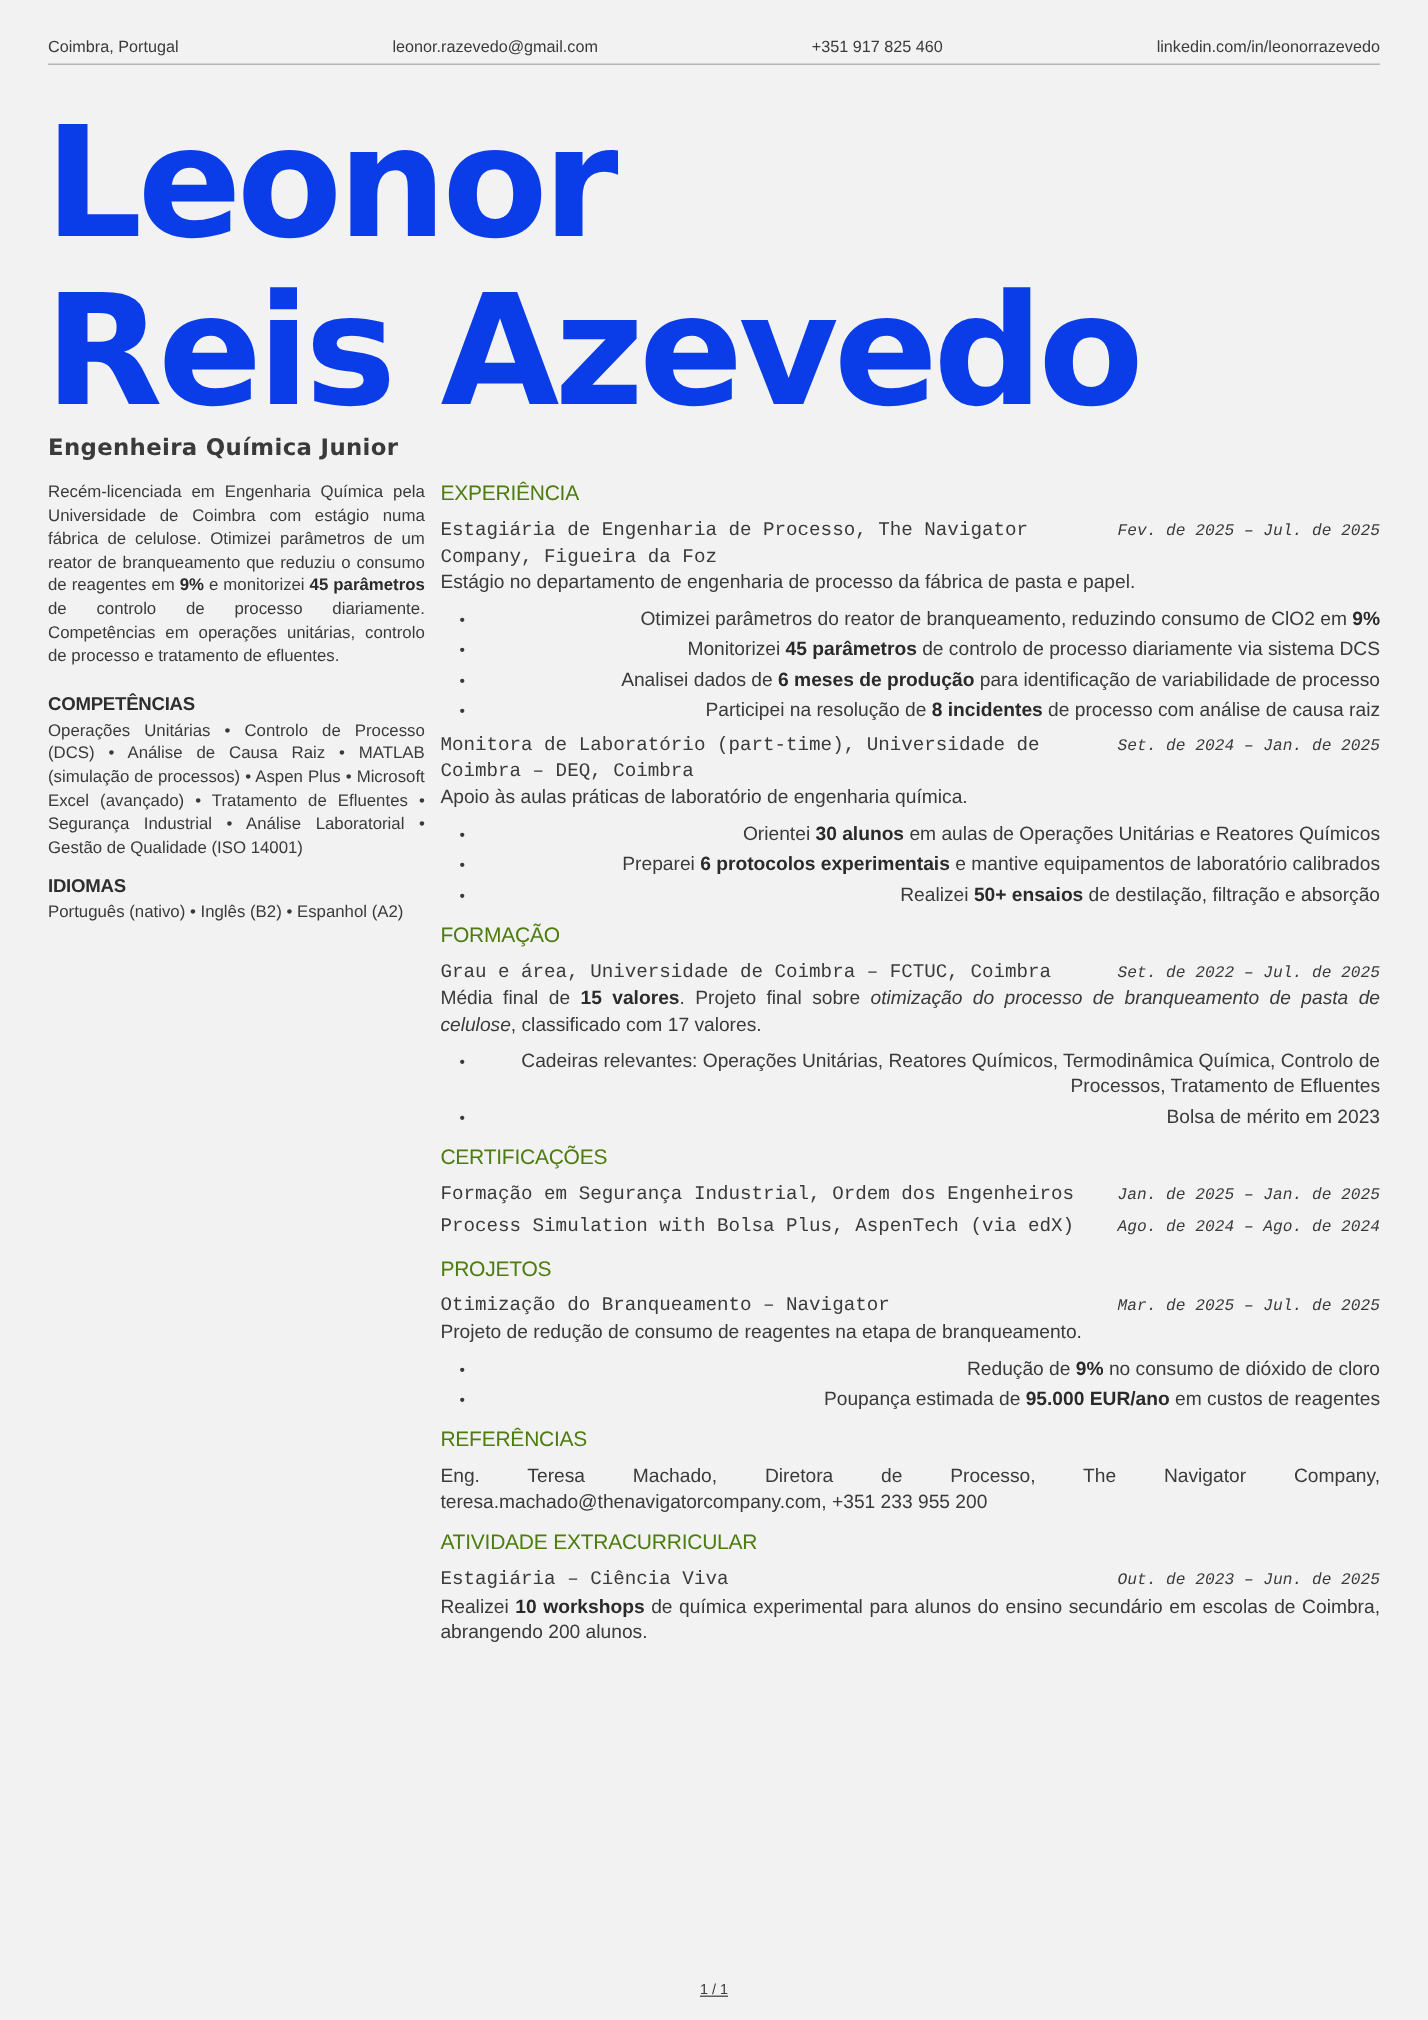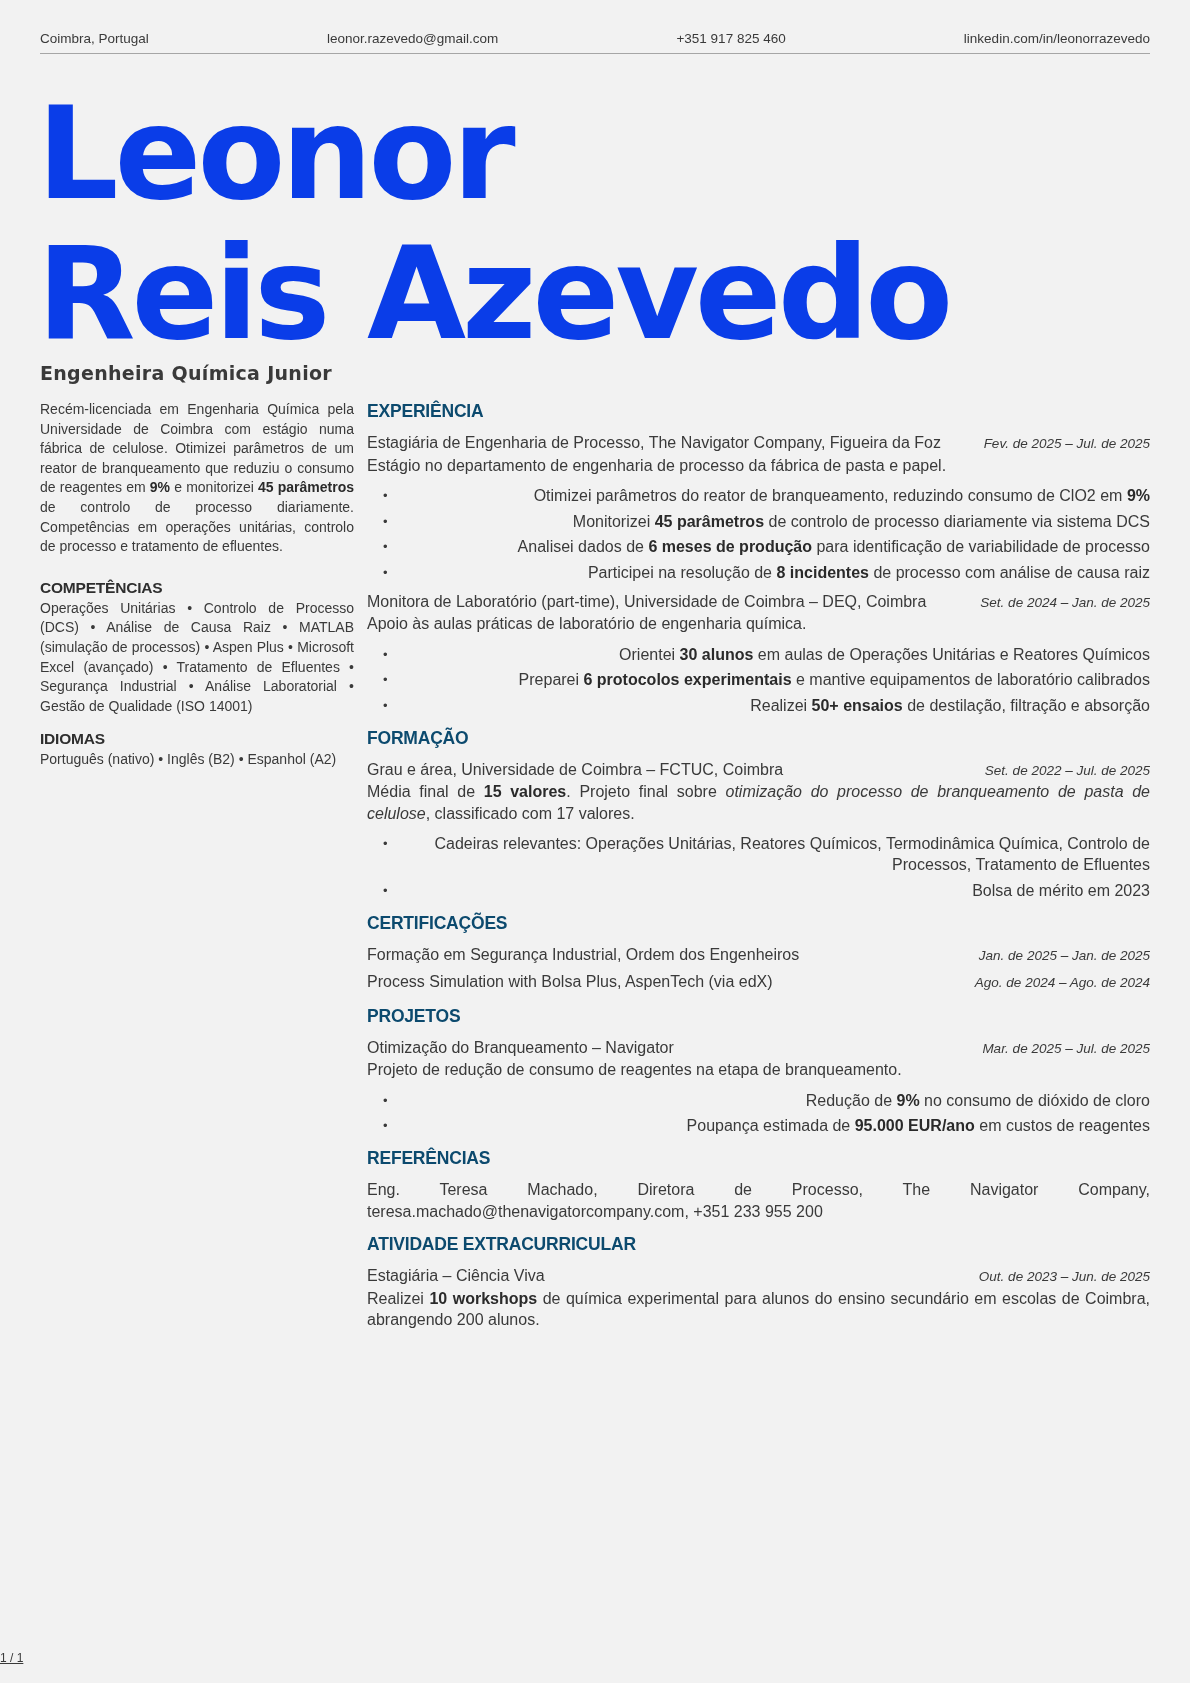--- a/index.html
+++ b/index.html
@@ -46,27 +46,27 @@
     }
     .sidebar b { font-weight: bold; color: #2a2a2a; }
     .side-heading {
       font-weight: bold; font-size: 15.5px; color: #2e2e2e;
       margin-top: 14px; margin-bottom: 2px;
       letter-spacing: -0.2px;
     }
 
     .main { position: absolute; left: 327px; top: 401px; width: 783px; }
     .section-heading {
-      font-weight: bold; font-size: 17.5px; color: #0c4a6e;
+      font-weight: normal; font-size: 17.5px; color: #4d7c0f;
       letter-spacing: -0.2px;
       margin-bottom: 10px;
     }
     .entry-head {
       display: flex; justify-content: space-between; align-items: flex-start;
-      font-size: 16px; line-height: 21.5px; color: #3a3a3a;
+      font-size: 16px; line-height: 21.5px; color: #3a3a3a; font-family: Liberation Mono, monospace;
     }
     .entry-title { flex: 1; padding-right: 18px; }
     .entry-date {
       font-style: italic; font-size: 13.5px; white-space: nowrap;
       color: #3a3a3a; padding-top: 1px;
     }
     .entry-desc { font-size: 16px; line-height: 21.5px; color: #3a3a3a; text-align: justify; }
     .entry-desc b, .bullets b { font-weight: bold; color: #2a2a2a; }
     .bullets { list-style: none; margin: 9px 0 0 16px; text-align: right; }
     .bullets li {
@@ -75,21 +75,21 @@
     }
     .bullets li::before {
       content: "•"; position: absolute; left: 0; top: 0; font-size: 13px; color: #3a3a3a;
     }
     .section { margin-bottom: 12px; }
     .entry { margin-bottom: 8px; }
     .cert-row { margin-bottom: 5px; }
 
     .page-number {
       position: absolute; left: 0; width: 1190px; top: 1651px;
-      text-align: left; font-size: 12px; color: #3a3a3a; text-decoration: underline;
+      text-align: center; font-size: 12px; color: #3a3a3a; text-decoration: underline;
     }
   </style>
 </head>
 <body>
 
 <div class="page">
 
   <div class="contact-bar">
     <span>Coimbra, Portugal</span>
     <span>leonor.razevedo@gmail.com</span>

